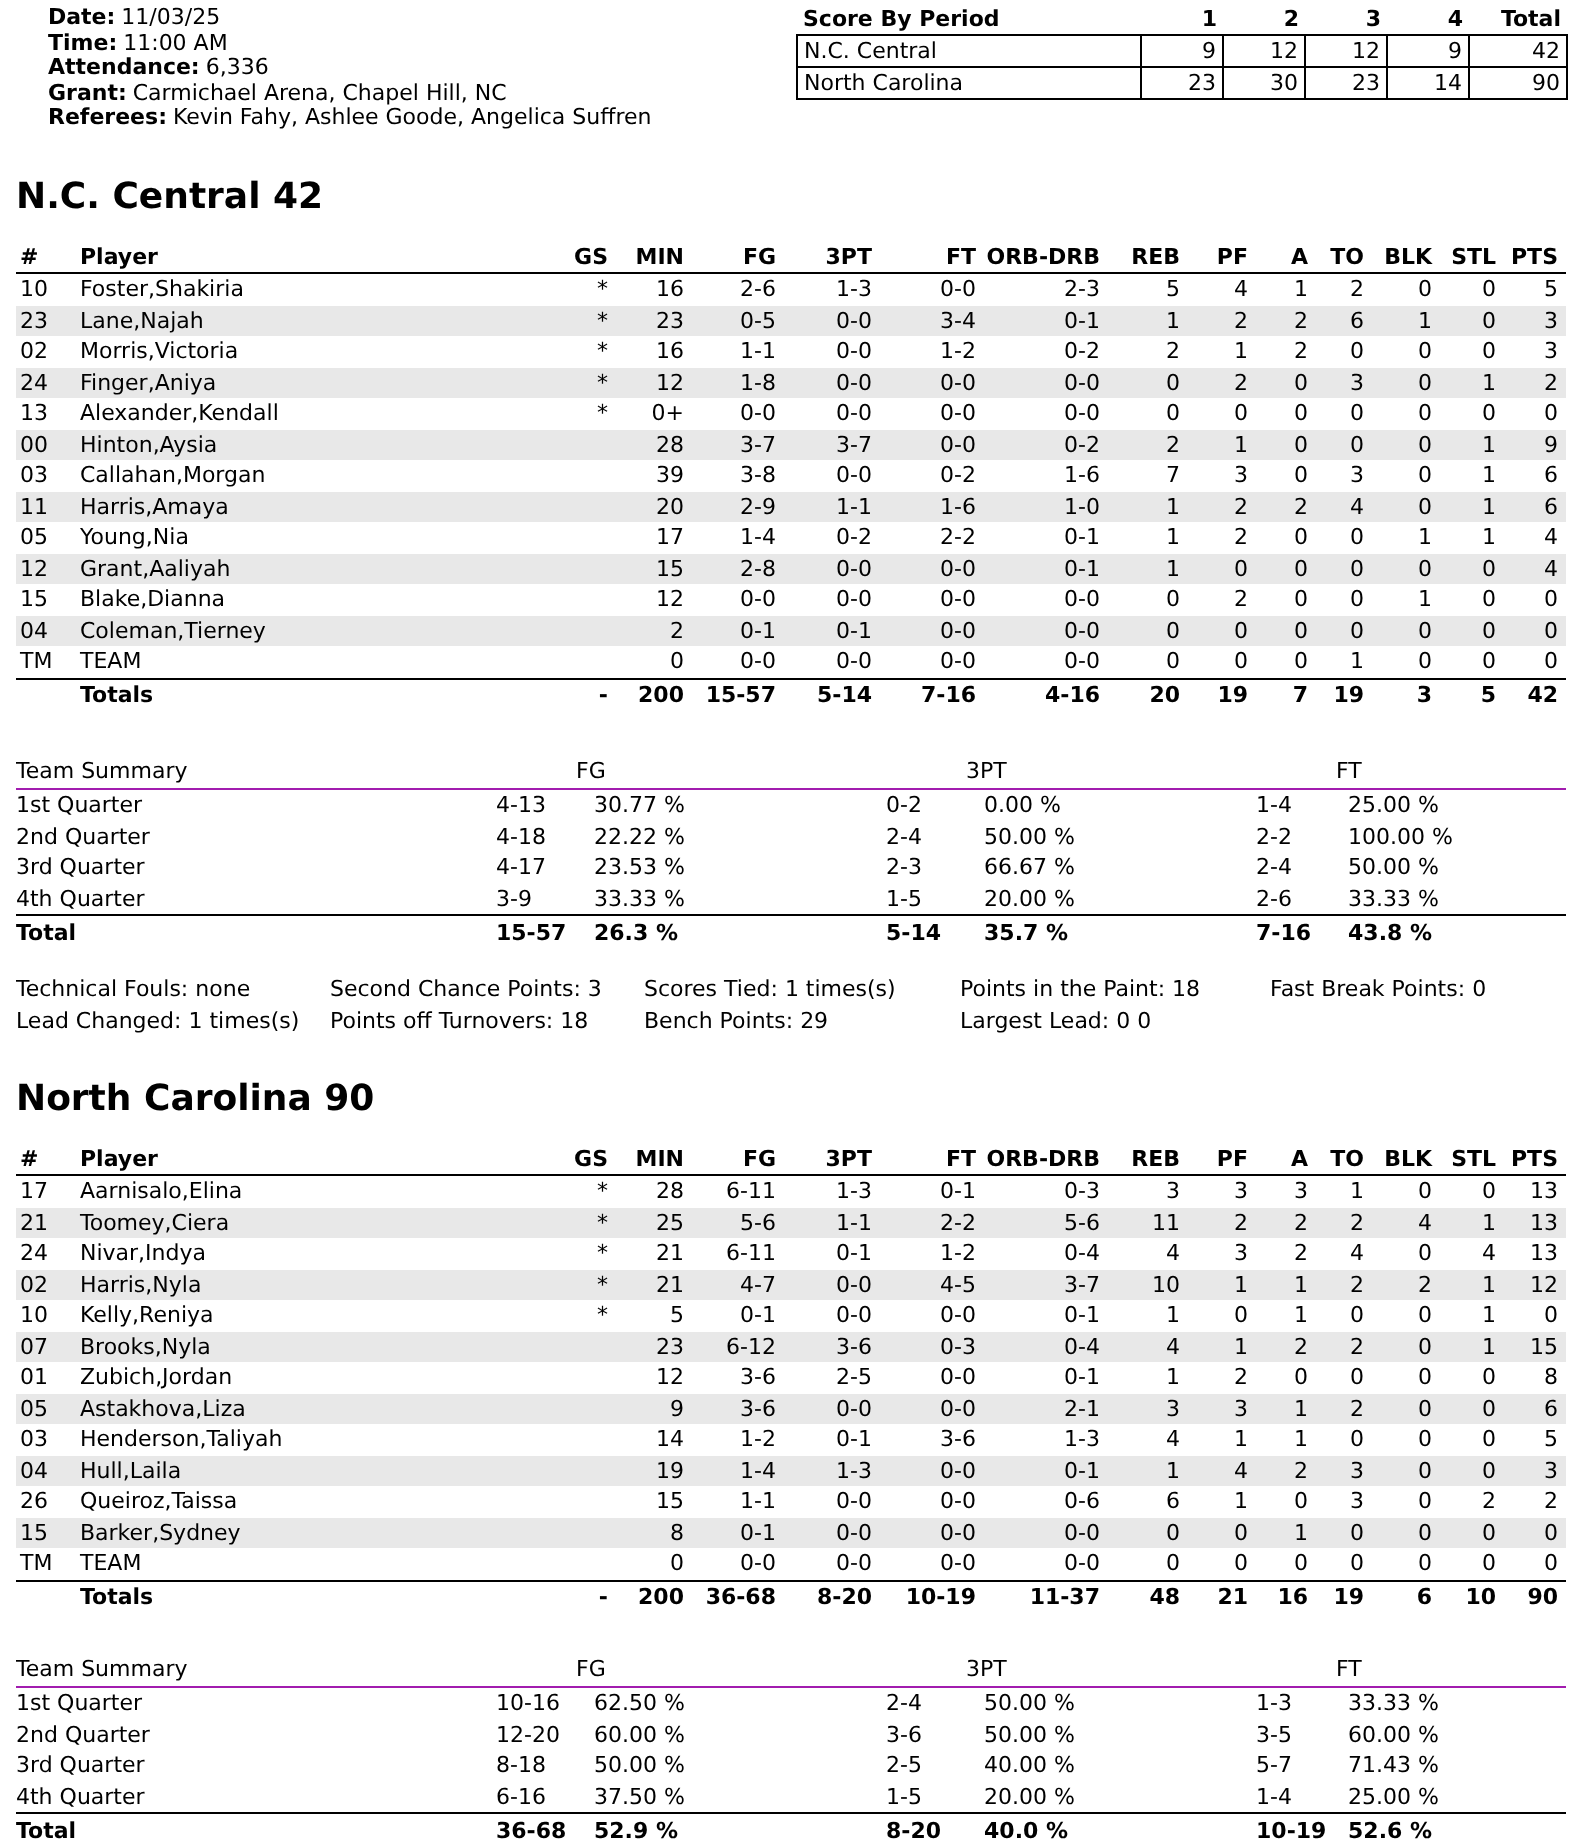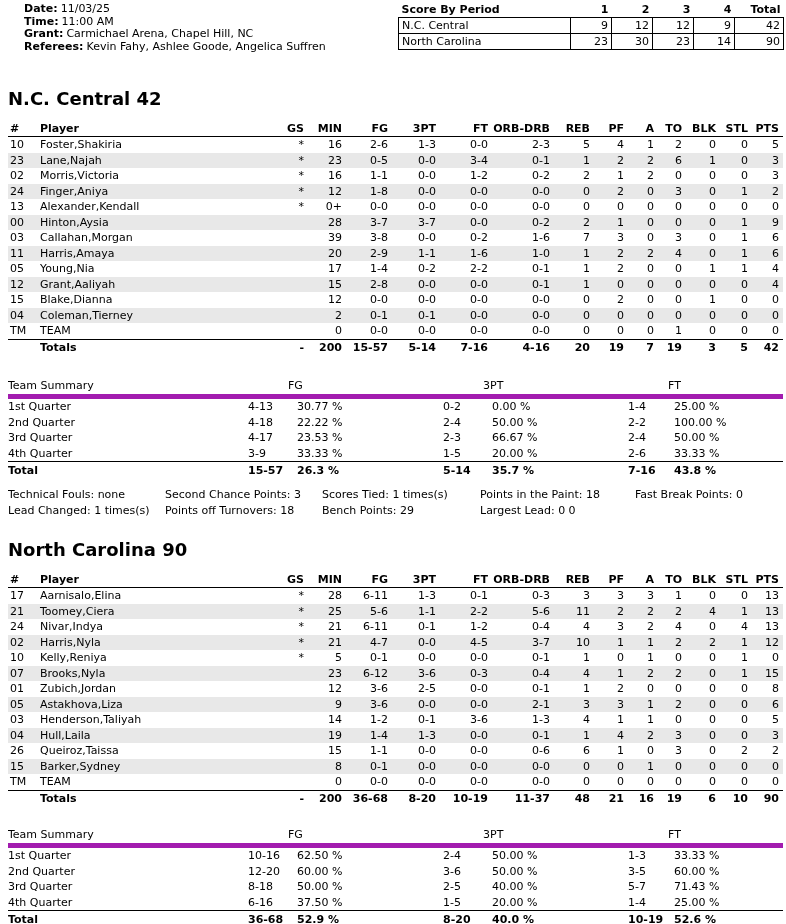--- a/index.html
+++ b/index.html
@@ -28,38 +28,39 @@
   .t1-box{top:120px;} .t2-box{top:571px;}
   .box th,.box td{height:15.5px;line-height:15px;padding:0 4px 0 0;text-align:right;overflow:hidden;white-space:nowrap;}
   .box th{font-weight:bold;border-bottom:1px solid #000;height:16px;}
   .box th:nth-child(-n+2),.box td:nth-child(-n+2){text-align:left;padding:0 0 0 2px;}
   .box tbody tr:nth-child(even){background:#e8e8e8;}
   .box tfoot td{font-weight:bold;border-top:1px solid #000;height:16.5px;}
   
   .sum{position:absolute;left:8px;border-collapse:collapse;table-layout:fixed;width:775px;}
   .t1-sum{top:377px;} .t2-sum{top:826px;}
   .sum th,.sum td{height:15.5px;line-height:15px;padding:0;overflow:hidden;white-space:nowrap;}
-  .sum thead th{font-weight:normal;text-align:left;border-bottom:5px solid #a21caf;height:17px;}
+  .sum thead th{font-weight:normal;text-align:left;border-bottom:1px solid #a21caf;height:17px;}
   .sum thead th.grp{padding-left:40px;}
   .sum td.lab{text-align:left;}
   .sum td.val{text-align:left;}
   .sum td.pct{text-align:left;padding-left:4px;}
   .sum tfoot td{font-weight:bold;border-top:1px solid #000;height:16.5px;}
   
   .notes{position:absolute;top:487px;left:8px;width:778px;}
   .notes-row{display:grid;grid-template-columns:157px 157px 158px 155px 151px;height:16px;}
   .note{line-height:16px;white-space:nowrap;overflow:hidden;}
 </style>
 </head>
 <body>
 
 <div class="meta">
 
 <div class="meta-line"><span class="lbl">Date:</span><span>11/03/25</span></div>
     <div class="meta-line"><span class="lbl">Time:</span><span>11:00 AM</span></div>
+    <div class="meta-line"><span class="lbl">Attendance:</span><span>6,336</span></div>
     <div class="meta-line"><span class="lbl">Grant:</span><span>Carmichael Arena, Chapel Hill, NC</span></div>
     <div class="meta-line"><span class="lbl">Referees:</span><span>Kevin Fahy, Ashlee Goode, Angelica Suffren</span></div>
   </div>
 
 <table class="score-table">
   <colgroup>
       <col style="width:172px">
       <col style="width:41px">
       <col style="width:41px">
       <col style="width:41px">

